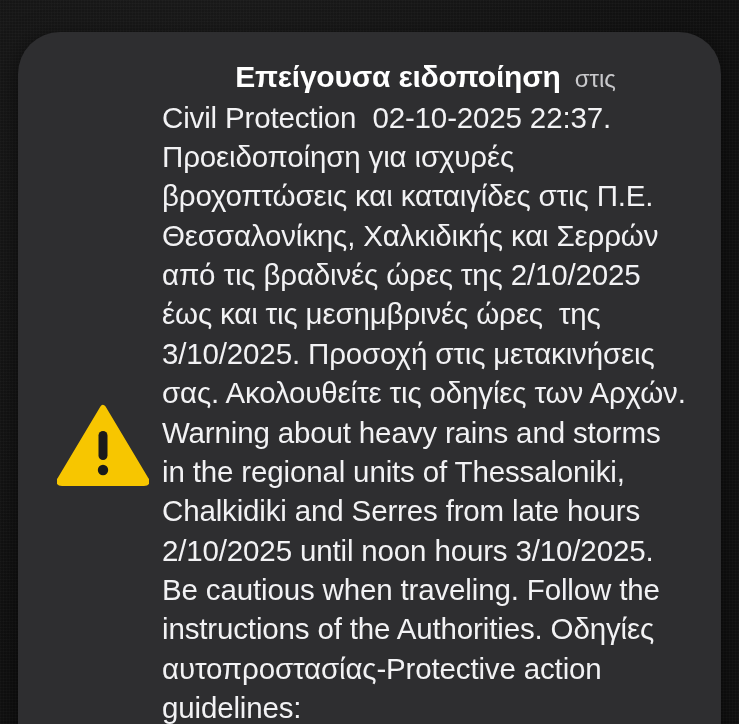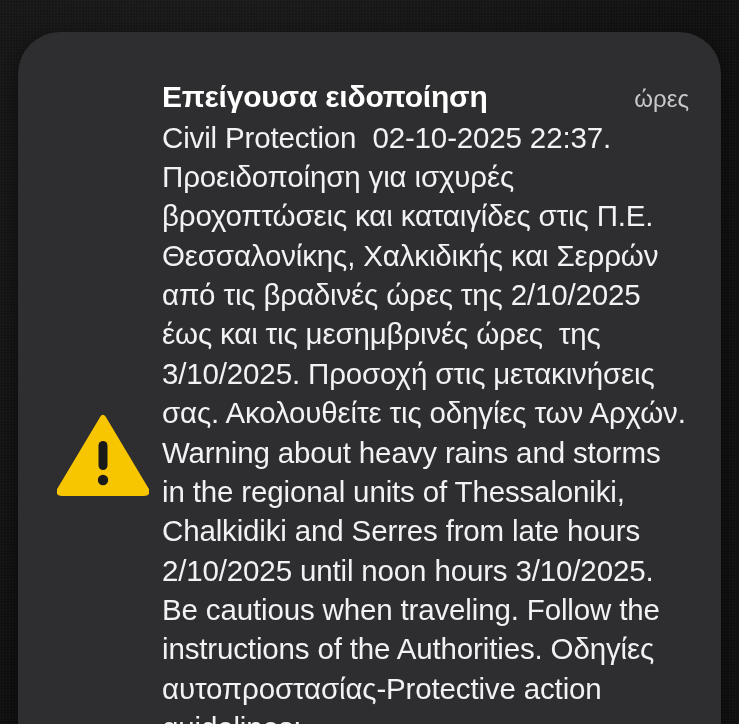--- a/index.html
+++ b/index.html
@@ -51,23 +51,22 @@
   }
   #content-col {
     flex: 1 1 auto;
     min-width: 0;
     position: relative;
     padding-right: 4px;
   }
   #header-row {
     display: flex;
     align-items: baseline;
-    justify-content: space-between;
+    justify-content: center;
     margin-bottom: 2px;
-    margin-top: 20px;
   }
   #alert-title {
     color: #ffffff;
     font-size: 30px;
     font-weight: bold;
     letter-spacing: -0.2px;
     line-height: 1.25;
   }
   #alert-time {
     color: #c9c9cc;
@@ -98,18 +97,18 @@
         <path d="M46 4 L89 76 Q91 79 87 79 L5 79 Q1 79 3 76 Z" fill="#f7c600" stroke="#f7c600" stroke-width="6" stroke-linejoin="round"></path>
         <rect x="41.5" y="27" width="9" height="29" rx="4.5" fill="#1a1a1a"></rect>
         <circle cx="46" cy="66" r="5.2" fill="#1a1a1a"></circle>
       </svg>
     </span>
   </div>
 
   <div id="content-col">
     <div id="header-row">
       <div id="alert-title">Επείγουσα ειδοποίηση</div>
-      <div id="alert-time">ώρες</div>
+      <div id="alert-time">στις</div>
     </div>
     <div id="alert-body">Civil Protection  02-10-2025 22:37. Προειδοποίηση για ισχυρές βροχοπτώσεις και καταιγίδες στις Π.Ε. Θεσσαλονίκης, Χαλκιδικής και Σερρών από τις βραδινές ώρες της 2/10/2025 έως και τις μεσημβρινές ώρες  της 3/10/2025. Προσοχή στις μετακινήσεις σας. Ακολουθείτε τις οδηγίες των Αρχών. Warning about heavy rains and storms in the regional units of Thessaloniki, Chalkidiki and Serres from late hours 2/10/2025 until noon hours 3/10/2025. Be cautious when traveling. Follow the instructions of the Authorities. Οδηγίες αυτοπροστασίας-Protective action guidelines: https://civilprotection.gov.gr/all-guidelines</div>
   </div>
 
 </div>
 
 </body></html>

